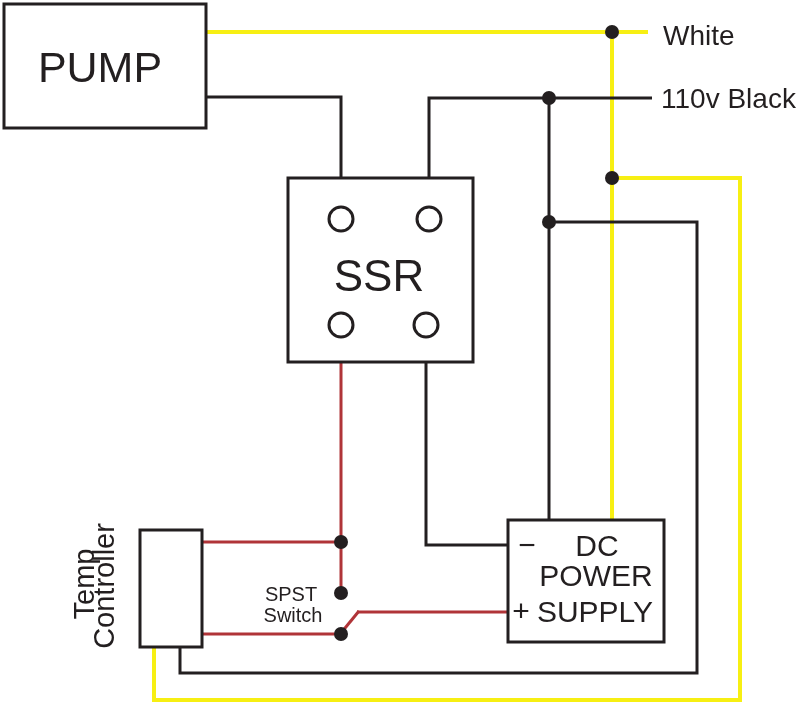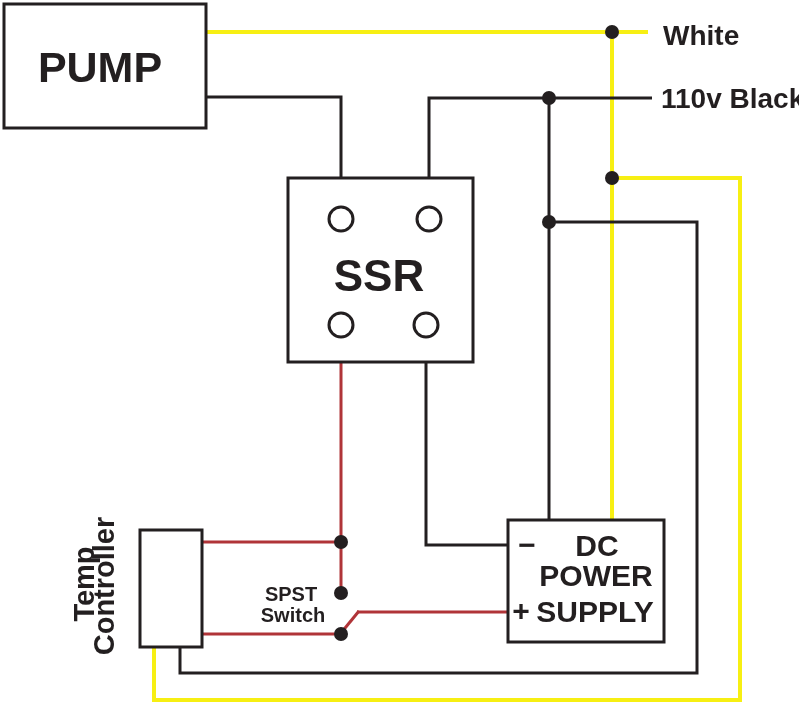--- a/index.html
+++ b/index.html
@@ -12,21 +12,20 @@
     margin: 0;
     padding: 0;
     background: var(--background);
   }
   .canvas {
     position: relative;
     width: 799px;
     height: 704px;
     background: var(--background);
     overflow: hidden;
-    font-weight: bold;
   }
   svg { display: block; }
   .wire-black { stroke: var(--wire-black); stroke-width: 3; fill: none; }
   .wire-yellow { stroke: var(--wire-yellow); stroke-width: 4; fill: none; }
   .wire-red { stroke: var(--wire-red); stroke-width: 3; fill: none; }
   .box { fill: var(--background); stroke: var(--wire-black); stroke-width: 3; }
   .terminal { fill: var(--background); stroke: var(--wire-black); stroke-width: 3; }
   .dot { fill: var(--wire-black); stroke: none; }
   .lbl {
     fill: var(--wire-black);

